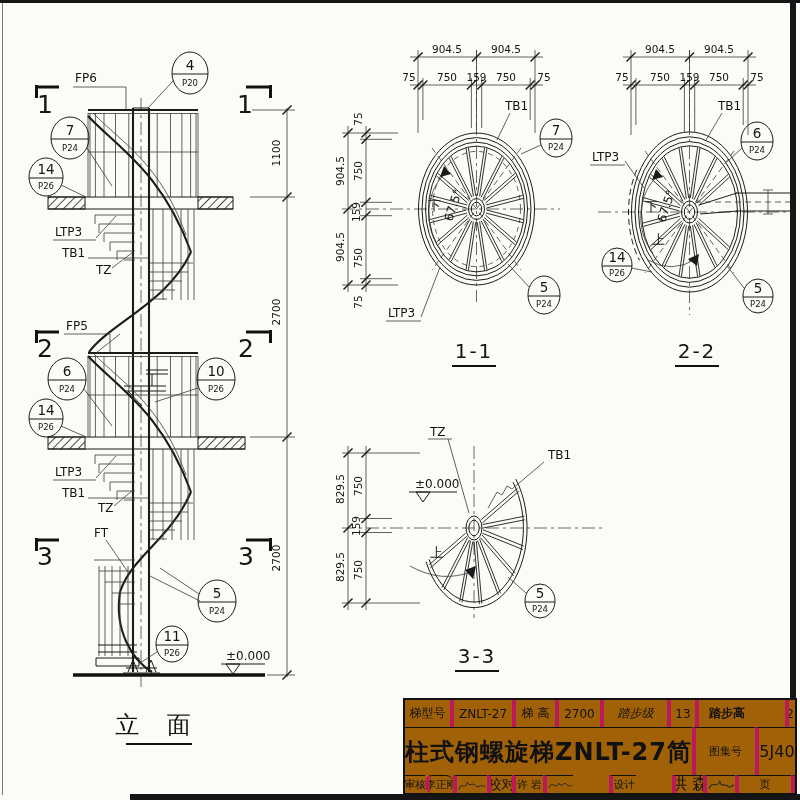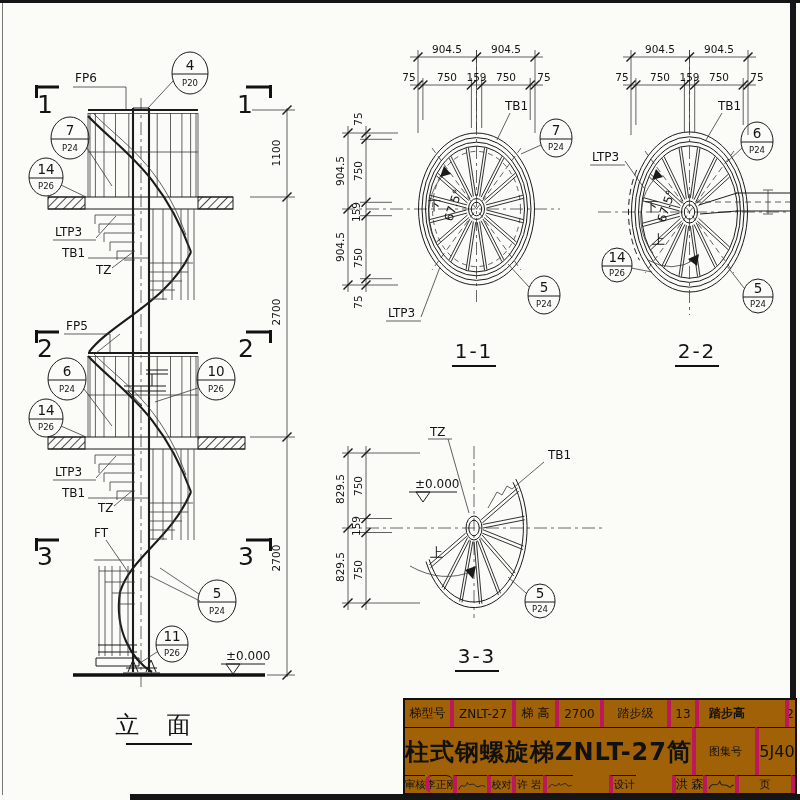--- a/index.html
+++ b/index.html
@@ -537,47 +537,47 @@
 </g>
 </svg>
 
 
 <div id="tb">
   <div class="tbrow" style="height:27px;">
     <div class="tbc" style="width:45px;">梯型号</div>
     <div class="tbc" style="width:62px;">ZNLT-27</div>
     <div class="tbc" style="width:43px;">梯 高</div>
     <div class="tbc" style="width:45px;">2700</div>
-    <div class="tbc" style="width:67px;">踏步级</div>
+    <div class="tbc" style="width:67px;font-style:italic;">踏步级</div>
     <div class="tbc" style="width:28px;">13</div>
     <div class="tbc" style="width:60px;font-weight:bold;">踏步高</div>
     <div class="tbc" style="width:44px;flex:1;margin-left:30px;">192.85</div>
   </div>
   <div class="tbrow" style="height:48px;">
     <div class="tbc r2 tbtitle" style="width:287px;">中柱式钢螺旋梯ZNLT-27简图</div>
     <div class="tbc r2" style="width:63px;font-size:11px;">图集号</div>
     <div class="tbc r2 atlas" style="width:44px;flex:1;">15J401</div>
   </div>
   <div class="tbrow" style="height:18px;flex:1;">
     <div class="tbc r3" style="width:23px;font-size:10.5px;">审核</div>
     <div class="tbc r3" style="width:31px;font-size:10.5px;border-radius:7px;">李正刚</div>
     <div class="tbc r3 sig" style="width:38px;">
           <svg width="32" height="16" viewBox="0 0 32 16">
             <path d="M2,13 C5,3 8,15 11,5 C13,11 16,4 20,9 C23,12 26,6 30,10" stroke="#222" stroke-width="1" fill="none"></path>
           </svg>
         </div>
-    <div class="tbc r3" style="width:27px;font-size:10px;">校对</div>
+    <div class="tbc r3" style="width:27px;font-size:14px;">校对</div>
     <div class="tbc r3" style="width:35px;font-size:10.5px;">许 岩</div>
     <div class="tbc r3 sig" style="width:33px;">
           <svg width="28" height="16" viewBox="0 0 28 16">
             <path d="M2,11 C6,2 9,14 13,6 C15,12 19,3 22,8 C24,11 26,7 27,9" stroke="#222" stroke-width="1" fill="none"></path>
           </svg>
         </div>
     <div class="tbc r3" style="width:30px;font-size:10.5px;margin-left:36px;">设计</div>
-    <div class="tbc r3" style="width:35px;font-size:12px;margin-left:36px;">洪 森</div>
+    <div class="tbc r3" style="width:35px;font-size:16px;margin-left:36px;">洪 森</div>
     <div class="tbc r3 sig" style="width:35px;">
           <svg width="30" height="16" viewBox="0 0 30 16">
             <path d="M2,12 C7,2 10,13 14,4 C16,12 20,5 24,10 C26,12 28,6 29,9" stroke="#222" stroke-width="1.1" fill="none"></path>
           </svg>
         </div>
     <div class="tbc r3" style="width:63px;font-size:11px;">页</div>
     <div class="tbc r3" style="width:44px;flex:1;font-size:11px;">F12</div>
   </div>
 </div>
 </div>

